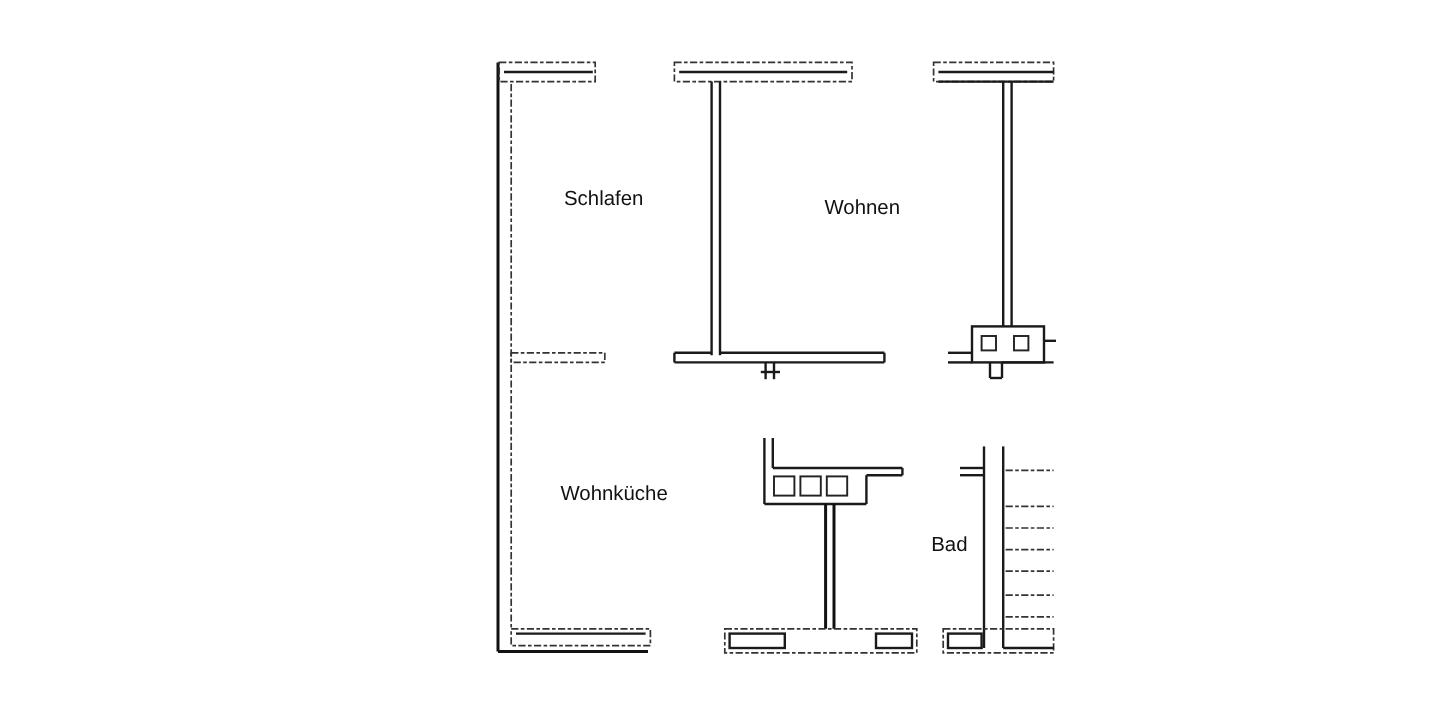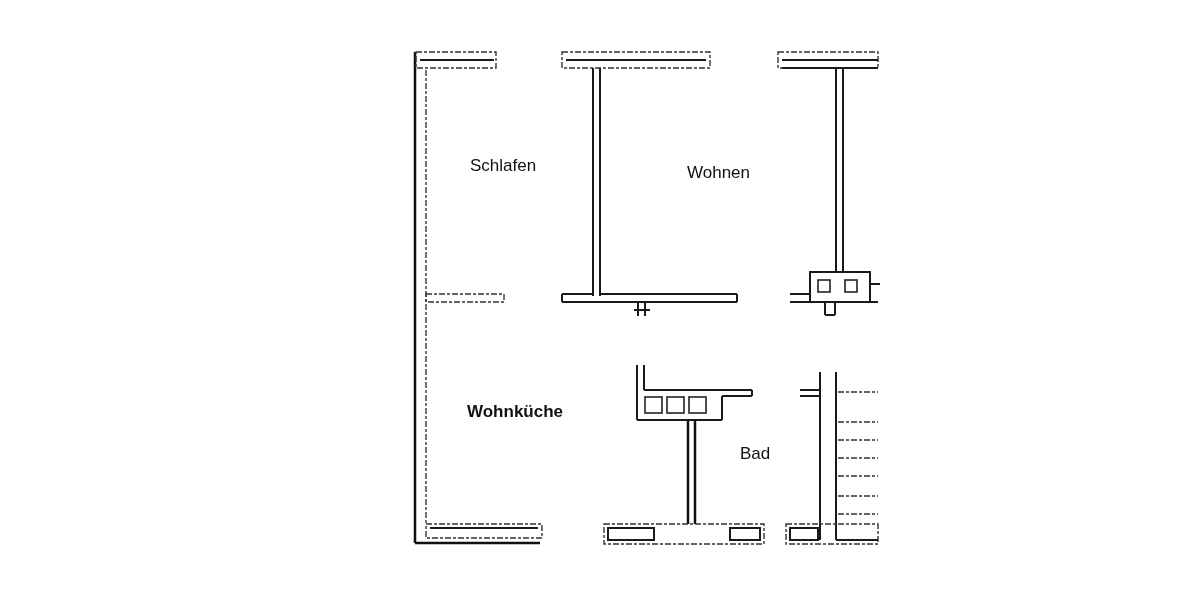--- a/index.html
+++ b/index.html
@@ -107,15 +107,15 @@
       <rect class="w" x="608" y="528" width="46" height="12"></rect>
       <rect class="w" x="730" y="528" width="30" height="12"></rect>
       <rect class="wd" x="786" y="524" width="92" height="20"></rect>
       <rect class="w" x="790" y="528" width="28" height="12"></rect>
       <line class="w" x1="836" y1="540" x2="878" y2="540"></line>
     </g>
   </svg>
 
   <span class="label" style="left:470px;top:156px;">Schlafen</span>
   <span class="label" style="left:647px;top:163px;margin-left:40px;">Wohnen</span>
-  <span class="label" style="left:467px;top:402px;font-weight:bold;">Wohnküche</span>
-  <span class="label" style="left:740px;top:444px;">Bad</span>
+  <span class="label" style="left:467px;top:402px;">Wohnküche</span>
+  <span class="label" style="left:776px;top:444px;">Bad</span>
 </div>
 
 </body></html>

